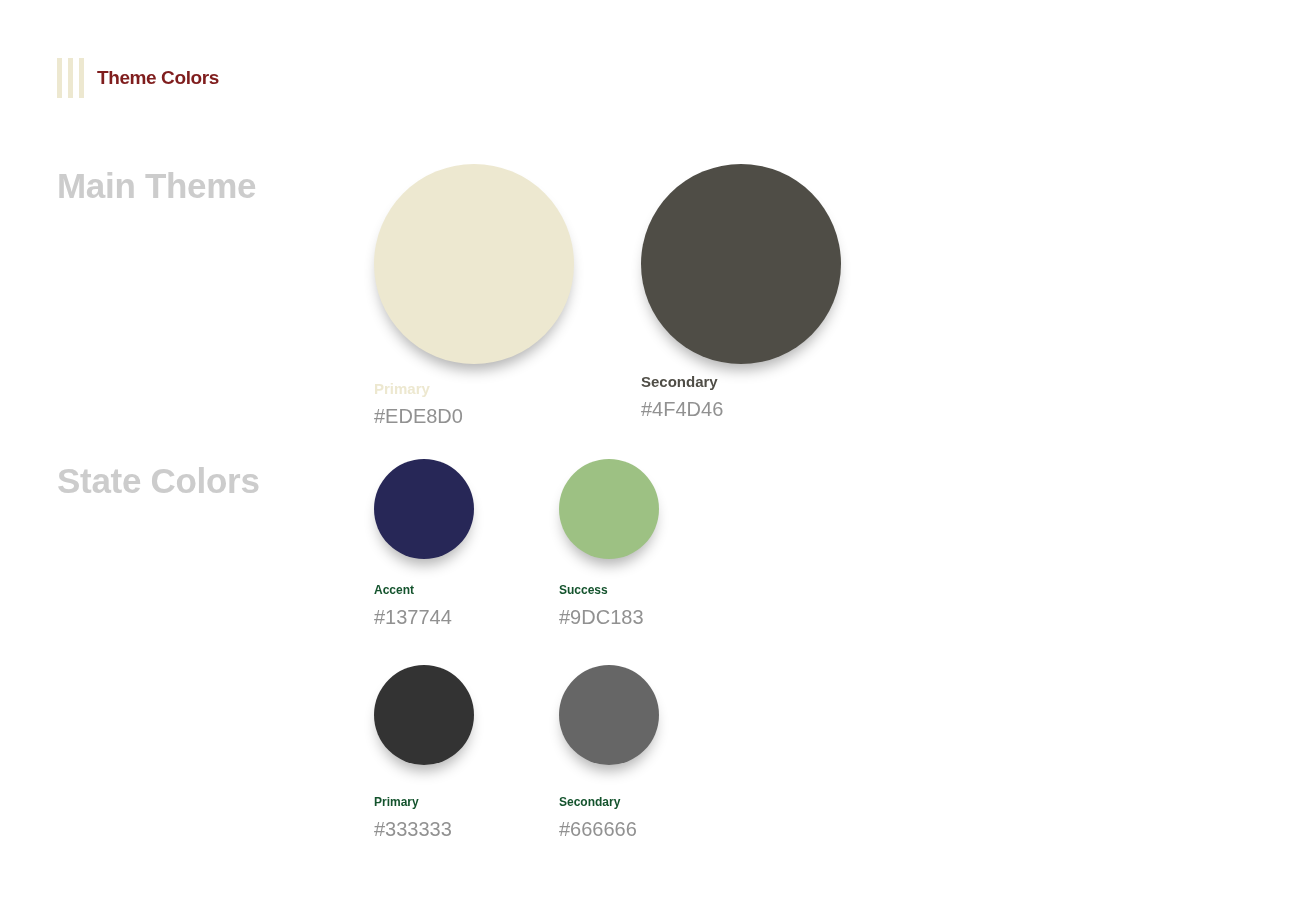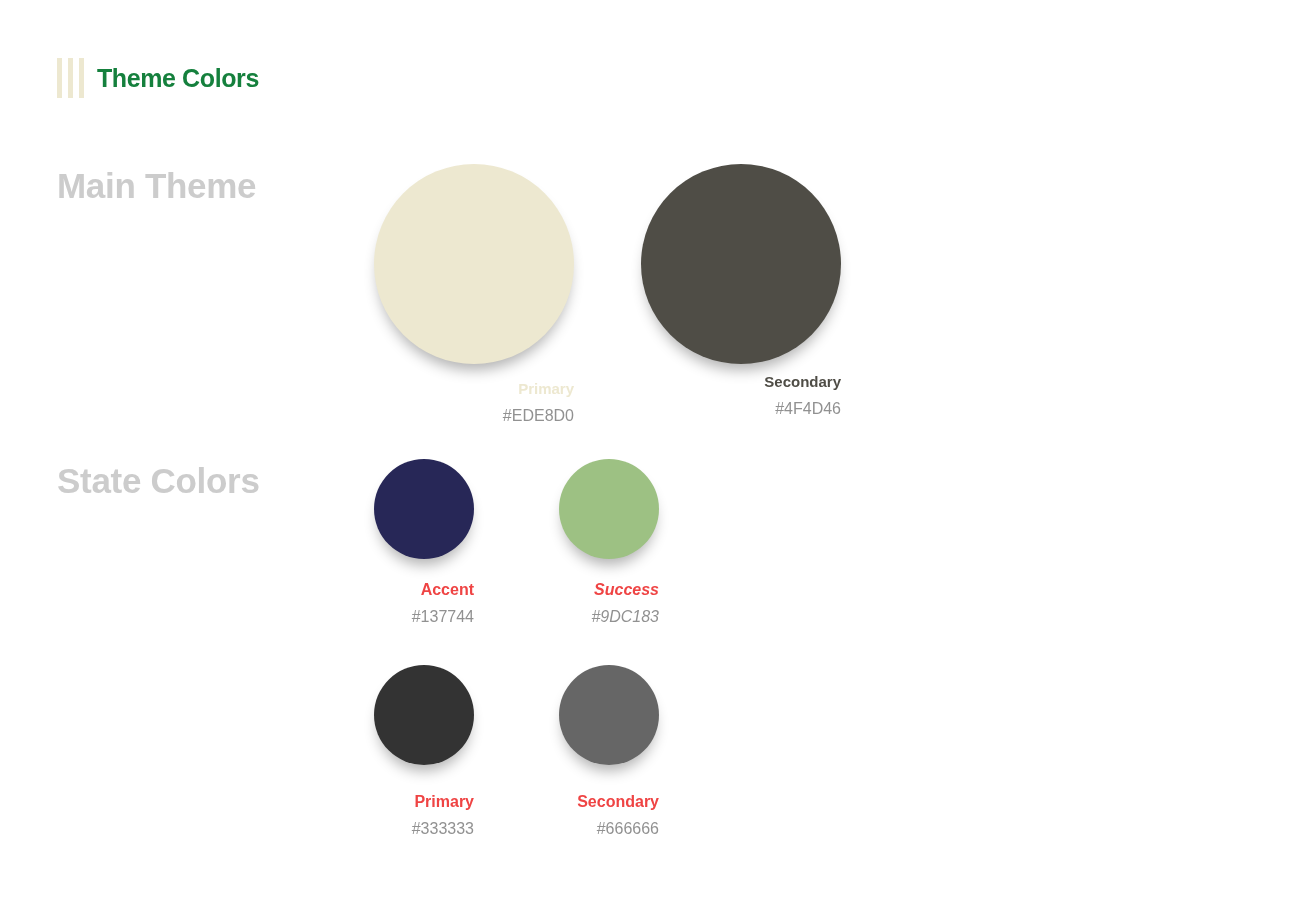--- a/index.html
+++ b/index.html
@@ -39,23 +39,23 @@
     height: 40px;
     margin-right: 13px;
   }
   .accent-bars .bar {
     width: 5px;
     height: 40px;
     background: #EDE8D0;
     border-radius: 0;
   }
   .page-title {
-    font-size: 25px;
+    font-size: 19px;
     font-weight: bold;
-    color: #15803d;
+    color: #7f1d1d;
     letter-spacing: -0.4px;
     line-height: 40px;
     white-space: nowrap;
   }
 
   
   .section-heading {
     position: absolute;
     left: 57px;
     font-size: 35px;
@@ -65,40 +65,40 @@
     line-height: 40px;
     white-space: nowrap;
   }
   .section-heading.main   { top: 166px; }
   .section-heading.state  { top: 461px; }
   .section-heading.text   { top: 667px; }
 
   
   .swatch {
     position: absolute;
-    text-align: right;
+    text-align: left;
     transform: translateX(-50%);
   }
   .dot {
     border-radius: 50%;
     margin: 0 auto;
     box-shadow: 0 10px 14px -4px rgba(0,0,0,0.30);
   }
   .dot.lg { width: 200px; height: 200px; }
   .dot.sm { width: 100px; height: 100px; }
 
   .swatch-name {
-    font-size: 16px;
+    font-size: 12px;
     font-weight: bold;
-    color: #ef4444;
+    color: #14532d;
     line-height: 20px;
     white-space: nowrap;
   }
   .swatch-hex {
-    font-size: 16px;
+    font-size: 20px;
     font-weight: normal;
     color: #919191;
     line-height: 20px;
     white-space: nowrap;
   }
 
   
   .swatch.main .swatch-name { font-size: 15px; }
 
   
@@ -140,21 +140,21 @@
   </div>
 
   <div class="section-heading state">State Colors</div>
 
   <div class="swatch row-state" style="left:424px;">
     <div class="dot sm" style="background:#272757;"></div>
     <div class="swatch-name gap-sm-name">Accent</div>
     <div class="swatch-hex gap-hex">#137744</div>
   </div>
 
-  <div class="swatch row-state" style="left:609px;font-style:italic;">
+  <div class="swatch row-state" style="left:609px;">
     <div class="dot sm" style="background:#9DC183;"></div>
     <div class="swatch-name gap-sm-name">Success</div>
     <div class="swatch-hex gap-hex">#9DC183</div>
   </div>
 
 
 
 
   <div class="swatch row-text" style="left:424px;">
     <div class="dot sm" style="background:#333333;"></div>

